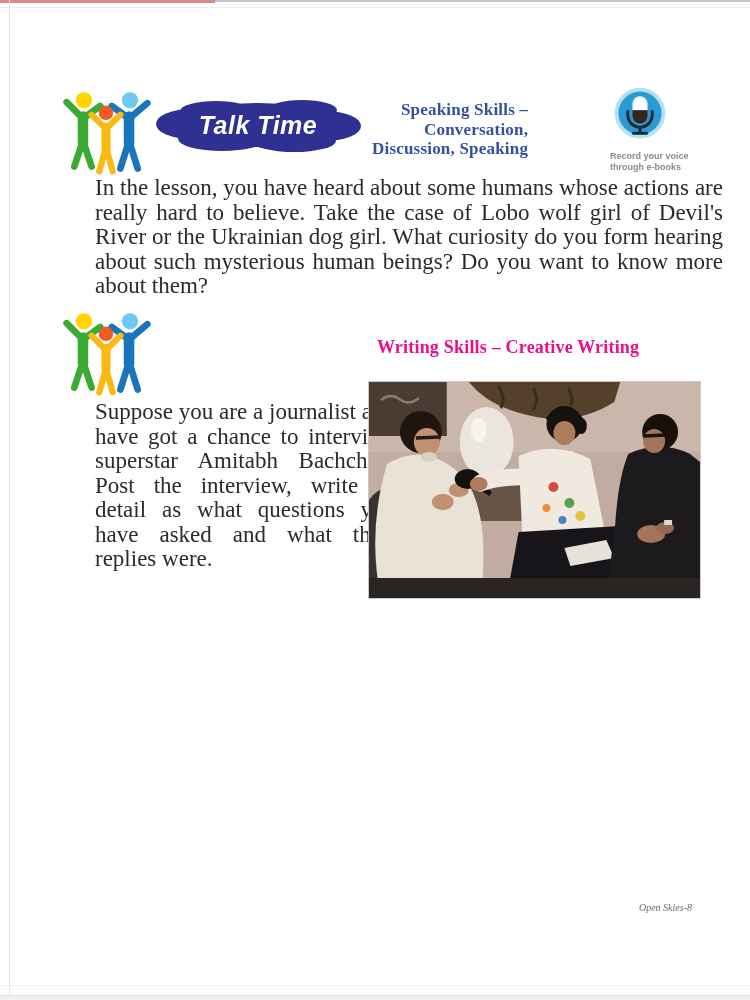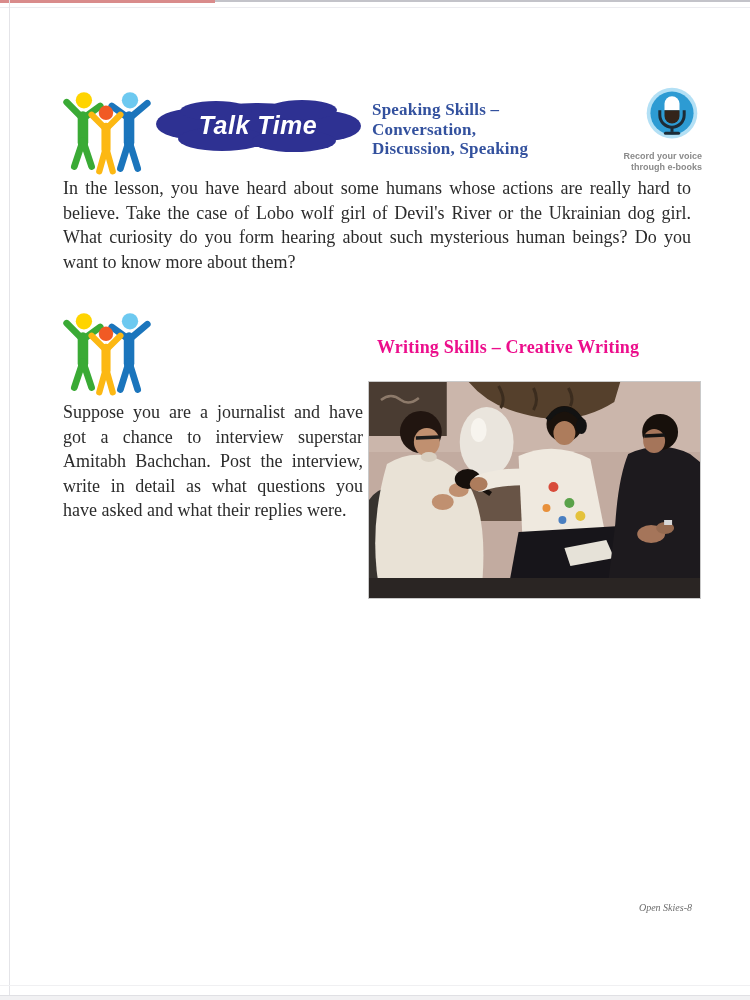--- a/index.html
+++ b/index.html
@@ -21,34 +21,35 @@
   .banner { position:absolute; }
   .banner svg { position:absolute; inset:0; width:100%; height:100%; }
   .banner .banner-text {
     position:absolute; inset:0; display:flex; align-items:center; justify-content:center;
     font-family:"Liberation Sans", sans-serif; font-style:italic; font-weight:bold;
     color:#ffffff; font-size:25px; letter-spacing:0.5px; padding-bottom:2px;
   }
 
   .skills-block {
     font-weight:bold; font-size:17px; line-height:19.5px;
-    color:var(--talk-skills-text,#33519e); letter-spacing:0.2px;
+    color:var(--talk-skills-text,#33519e); letter-spacing:0.2px;text-align:right;
   }
   .skills-line { white-space:nowrap; }
   .writing-skills {
     font-weight:bold; font-size:18px; color:var(--writing-skills-text,#ec0e8c);
     white-space:nowrap; letter-spacing:0.2px;
   }
 
   .body-para {
-    font-size:18px; line-height:24.5px; color:var(--body-text,#2b2b2b);
+    font-size:23px; line-height:24.5px; color:var(--body-text,#2b2b2b);
     text-align:justify;
-  }
-
-  .record-box { text-align:right; }
+    margin-left:32px;
+  }
+
+  .record-box { text-align:left; }
   .record-caption {
     margin-top:2px; font-family:"Liberation Sans", sans-serif;
     font-size:9px; font-weight:bold; line-height:10.5px; color:#8a8a8a;
   }
 
   .photo-frame { border:1px solid #c9c9c9; background:#bfa79c; }
   .photo-frame svg { display:block; width:100%; height:100%; }
 
   .page-sun { width:60px; height:60px; }
   .page-sun svg { position:absolute; inset:0; }

